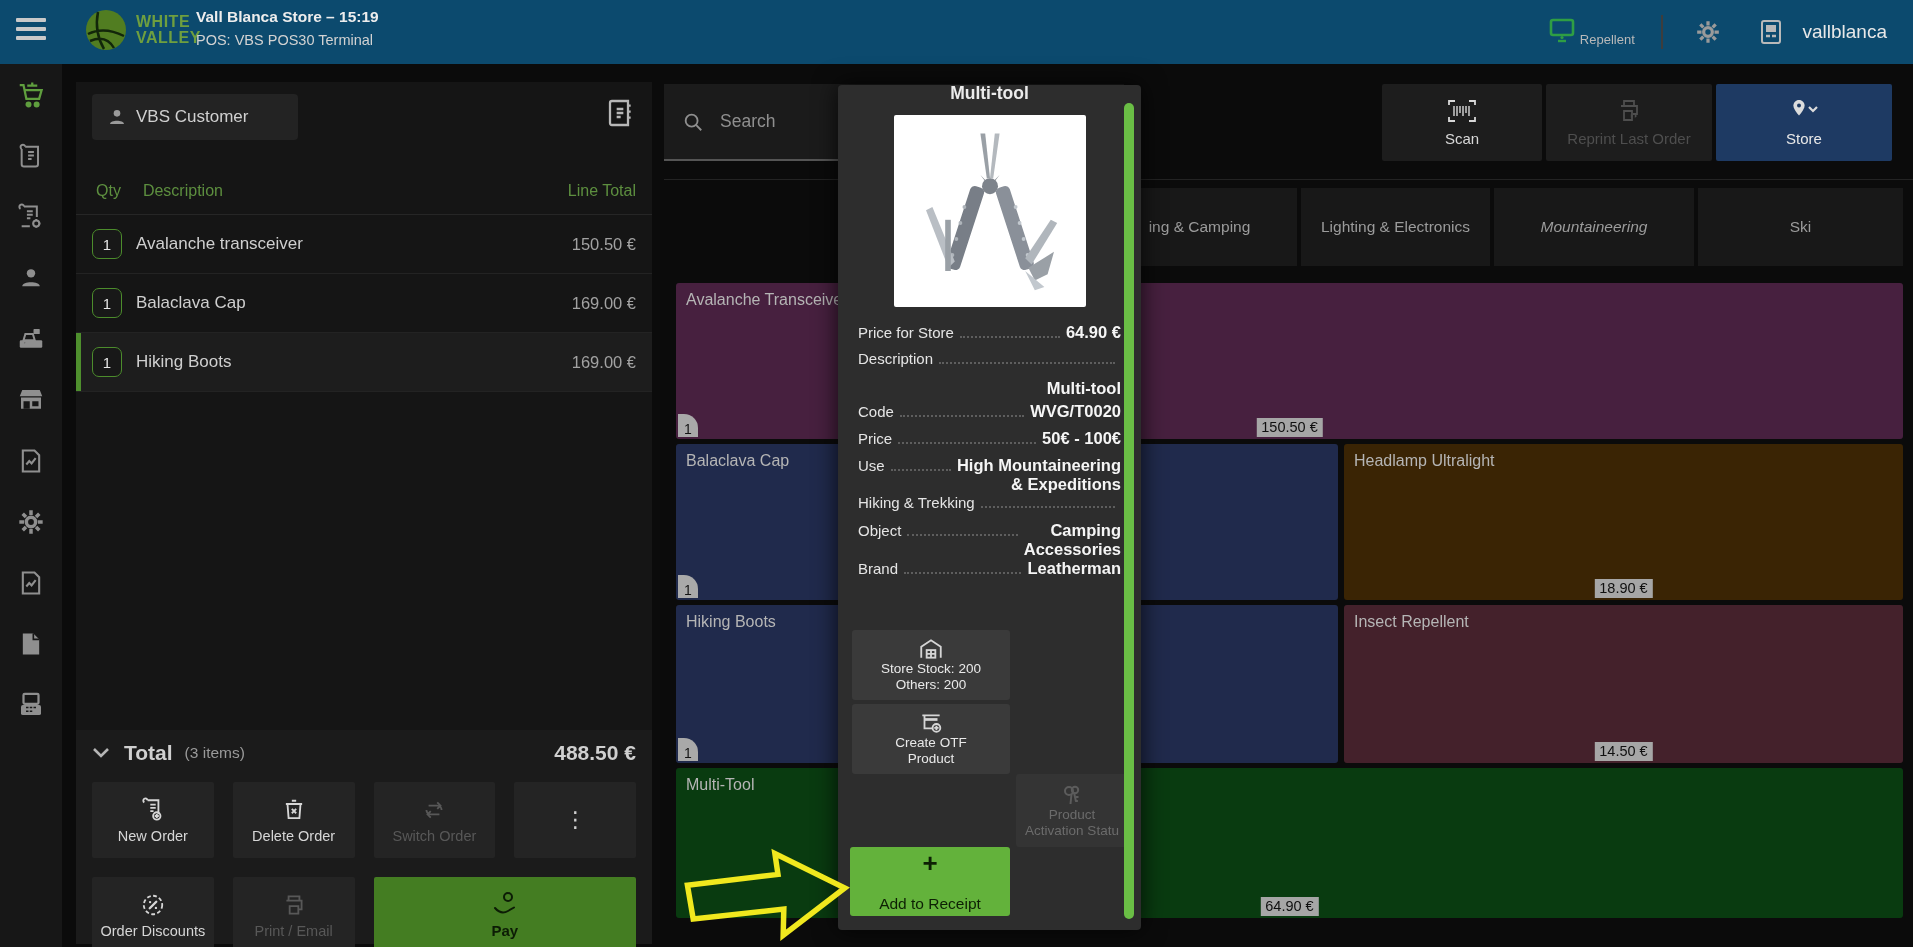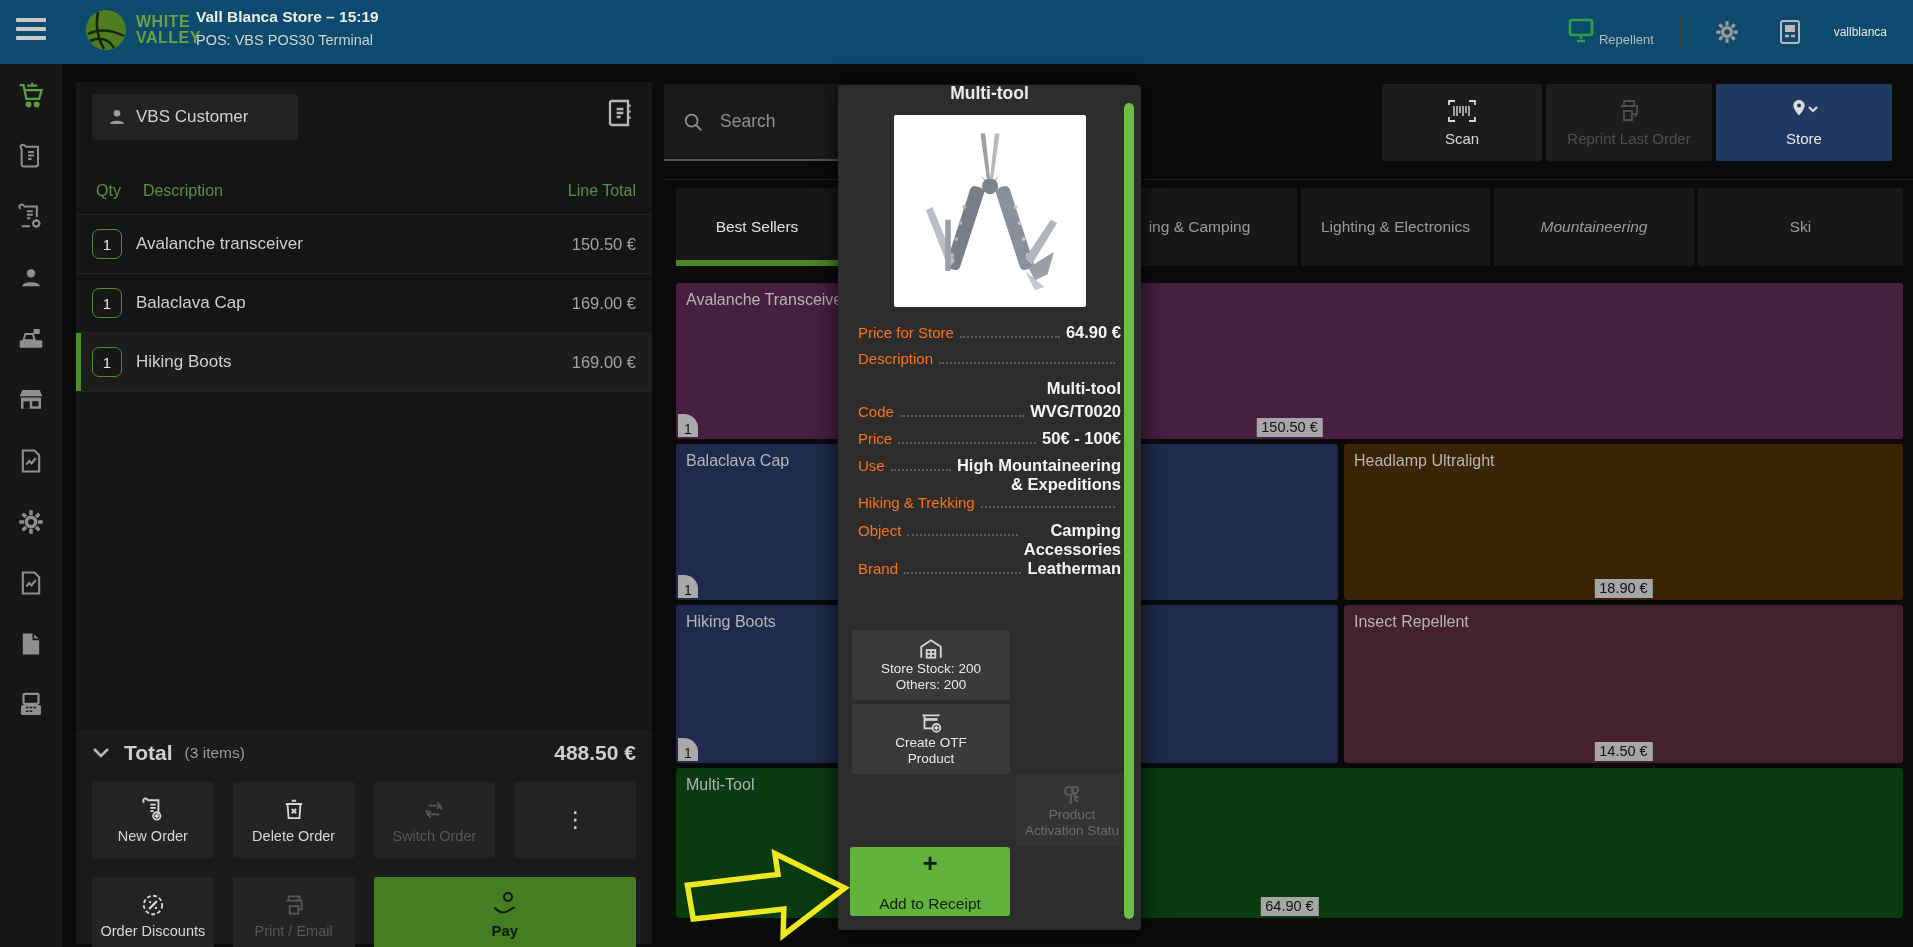--- a/index.html
+++ b/index.html
@@ -16,21 +16,21 @@
   #logo-circle { width:44px; height:44px; }
   .logo-text { font-size:16px; font-weight:bold; color:#6f9f3f; line-height:16px; letter-spacing:.5px; }
   #store-title { left:196px; top:8px; }
   #store-title .l1 { font-size:15.5px; color:#ededed; font-weight:bold; }
   #store-title .l2 { font-size:14.5px; color:#d2d2d2; margin-top:6px; }
   #tb-right { right:0; top:0; height:64px; display:flex; align-items:center; }
   #terminal-item { width:110px; text-align:center; color:#b9b9b9; font-size:13px; cursor:pointer; }
   #terminal-item svg { display:block; margin:0 auto 2px auto; }
   .tb-divider { width:2px; height:34px; background:#3d3d3d; margin:0 14px; }
   .tb-ico { color:#9a9a9a; margin:0 18px; cursor:pointer; }
-  #tb-user { color:#e8e8e8; font-size:12px; margin:0 26px 0 12px; cursor:pointer; }
+  #tb-user { color:#e8e8e8; font-size:19px; margin:0 26px 0 0; cursor:pointer; }
 
   
   #sidebar { left:0; top:64px; width:62px; height:883px; background:#171717; }
   .sb-ico { width:62px; height:61px; display:flex; align-items:center; justify-content:center;
     color:#8f8f8f; cursor:pointer; }
   .sb-ico.active { color:#5f9e3e; }
 
   
   #panel { left:76px; top:82px; width:576px; height:862px; background:#151515; }
   #cust-btn { left:16px; top:12px; width:206px; height:46px; background:#232323; border-radius:4px;
@@ -104,21 +104,21 @@
 
   
   #popup { left:838px; top:85px; width:303px; height:845px; background:#2d2d2d; border-radius:4px;
     box-shadow:0 0 24px rgba(0,0,0,.75); overflow:hidden; }
   #popup-title { height:22px; overflow:hidden; text-align:center; }
   #popup-title span { display:inline-block; margin-top:-10px; font-size:17.5px; font-weight:bold; color:#ebebeb; }
   #prod-img { margin:8px auto 0 auto; width:192px; height:192px; background:#fff; border-radius:2px;
     display:flex; align-items:center; justify-content:center; }
   #fields { margin:16px 20px 0 20px; }
   .frow { display:flex; align-items:baseline; min-height:27px; }
-  .frow .fl { color:#f97316; font-size:15px; white-space:nowrap; }
+  .frow .fl { color:#e5e5e5; font-size:15px; white-space:nowrap; }
   .frow .dots { flex:1; border-bottom:2px dotted #5e5e5e; margin:0 6px 5px 6px; min-width:10px; }
   .frow .fv { color:#f5f5f5; font-size:16.5px; font-weight:600; text-align:right; white-space:pre-line; }
   .fv-below { color:#f5f5f5; font-size:16.5px; font-weight:600; text-align:right; margin:2px 0 4px 0; }
   .ptile { position:absolute; background:#3a3a3a; border-radius:3px; color:#e9e9e9; font-size:13.5px;
     display:flex; flex-direction:column; align-items:center; justify-content:center; text-align:center;
     line-height:16px; cursor:pointer; }
   #stock-tile { left:14px; top:545px; width:158px; height:70px; }
   #otf-tile { left:14px; top:619px; width:158px; height:70px; }
   #act-tile { left:178px; top:689px; width:112px; height:73px; background:#343434; color:#6b6b6b; cursor:default; }
   #add-btn { position:absolute; left:12px; top:762px; width:160px; height:69px; background:#63b23b;
@@ -408,21 +408,20 @@
     <span class="icon">
       <svg width="40" height="26" viewBox="0 0 40 26" fill="none">
           <path d="M15 2c-3.2 0-5.6 2.5-5.6 5.5C9.4 11.7 15 17.5 15 17.5s5.6-5.8 5.6-10C20.6 4.5 18.2 2 15 2z" fill="#dcdcdc"></path>
           <circle cx="15" cy="7.5" r="2" fill="#1e3a63"></circle>
           <path d="M25 9l4 4 4-4" stroke="#dcdcdc" stroke-width="2.2" fill="none"></path>
         </svg>
     </span>
     <span>Store</span>
   </div>
 
-  <div class="abs tab active" id="tab-0">Best Sellers</div>
   <div class="abs tab" id="tab-1"></div>
   <div class="abs tab" id="tab-2">ing &amp; Camping</div>
   <div class="abs tab" id="tab-3">Lighting &amp; Electronics</div>
   <div class="abs tab" id="tab-4">Mountaineering</div>
   <div class="abs tab" id="tab-5">Ski</div>
 
   <div class="abs tile" id="tile-0" style="background-color: rgb(71, 32, 63);">
     <span class="tname">Avalanche Transceiver</span>
     <span class="tprice">150.50 €</span>
     <span class="tbadge">1</span>

